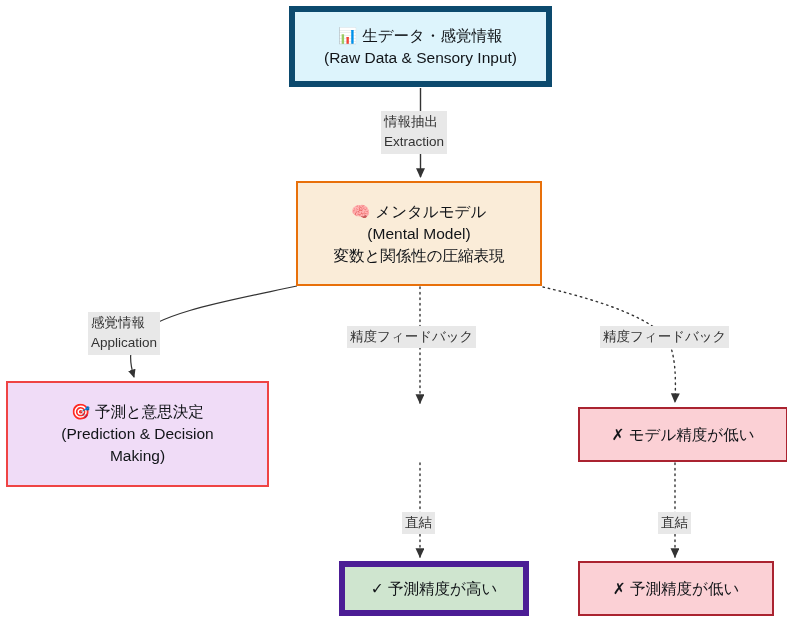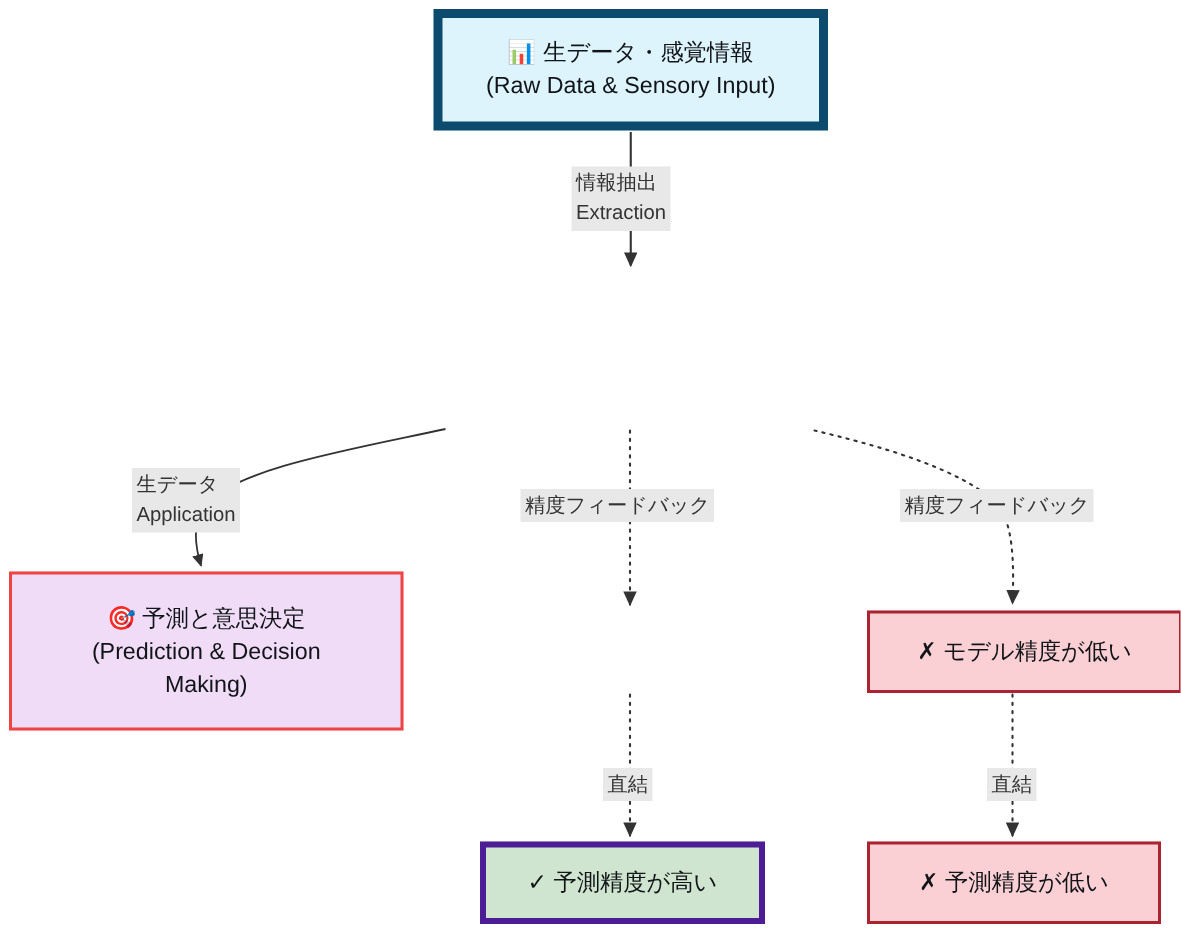--- a/index.html
+++ b/index.html
@@ -47,22 +47,22 @@
     left:317px;top:407px;width:206px;height:55px;
     background:#cfe5cf;border:2px solid #2d6a31;
     font-size:15.5px;
   }
   .n-bad-model{
     left:578px;top:407px;width:210px;height:55px;
     background:#fbd0d5;border:2px solid #aa2330;
     font-size:15.5px;
   }
   .n-ok-pred{
-    left:320px;top:561px;width:190px;height:55px;
-    background:#cfe5cf;border:4px solid #4c1d95;
+    left:339px;top:561px;width:190px;height:55px;
+    background:#cfe5cf;border:6px solid #4c1d95;
     font-size:15.5px;
   }
   .n-bad-pred{
     left:578px;top:561px;width:196px;height:55px;
     background:#fbd0d5;border:2px solid #aa2330;
     font-size:15.5px;
   }
 
   
   .edge-label{
@@ -107,20 +107,27 @@
     <path d="M675,463 L675,557" fill="none" stroke="#333333" stroke-width="1.4" stroke-dasharray="1.5,4" stroke-linecap="round" marker-end="url(#arrow)"></path>
   </svg>
 
   <div class="node n-raw">
     <span class="txt">
       <span class="line"><span class="emoji">📊</span> <span>生データ・感覚情報</span></span>
       <span class="line">(Raw Data &amp; Sensory Input)</span>
     </span>
   </div>
 
+  <div class="node n-model">
+    <span class="txt">
+      <span class="line"><span class="emoji">🧠</span> <span>メンタルモデル</span></span>
+      <span class="line">(Mental Model)</span>
+      <span class="line">変数と関係性の圧縮表現</span>
+    </span>
+  </div>
 
   <div class="node n-pred">
     <span class="txt">
       <span class="line"><span class="emoji">🎯</span> <span>予測と意思決定</span></span>
       <span class="line">(Prediction &amp; Decision</span>
       <span class="line">Making)</span>
     </span>
   </div>
 
 
@@ -141,21 +148,21 @@
       <span class="line"><span>✗</span> <span>予測精度が低い</span></span>
     </span>
   </div>
 
   <div class="edge-label el-extraction">
     <span class="line">情報抽出</span>
     <span class="line">Extraction</span>
   </div>
 
   <div class="edge-label el-application">
-    <span class="line">生データ</span>
+    <span class="line">感覚情報</span>
     <span class="line">Application</span>
   </div>
 
   <div class="edge-label el-fb-left">
     <span class="line">精度フィードバック</span>
   </div>
 
   <div class="edge-label el-fb-right">
     <span class="line">精度フィードバック</span>
   </div>

